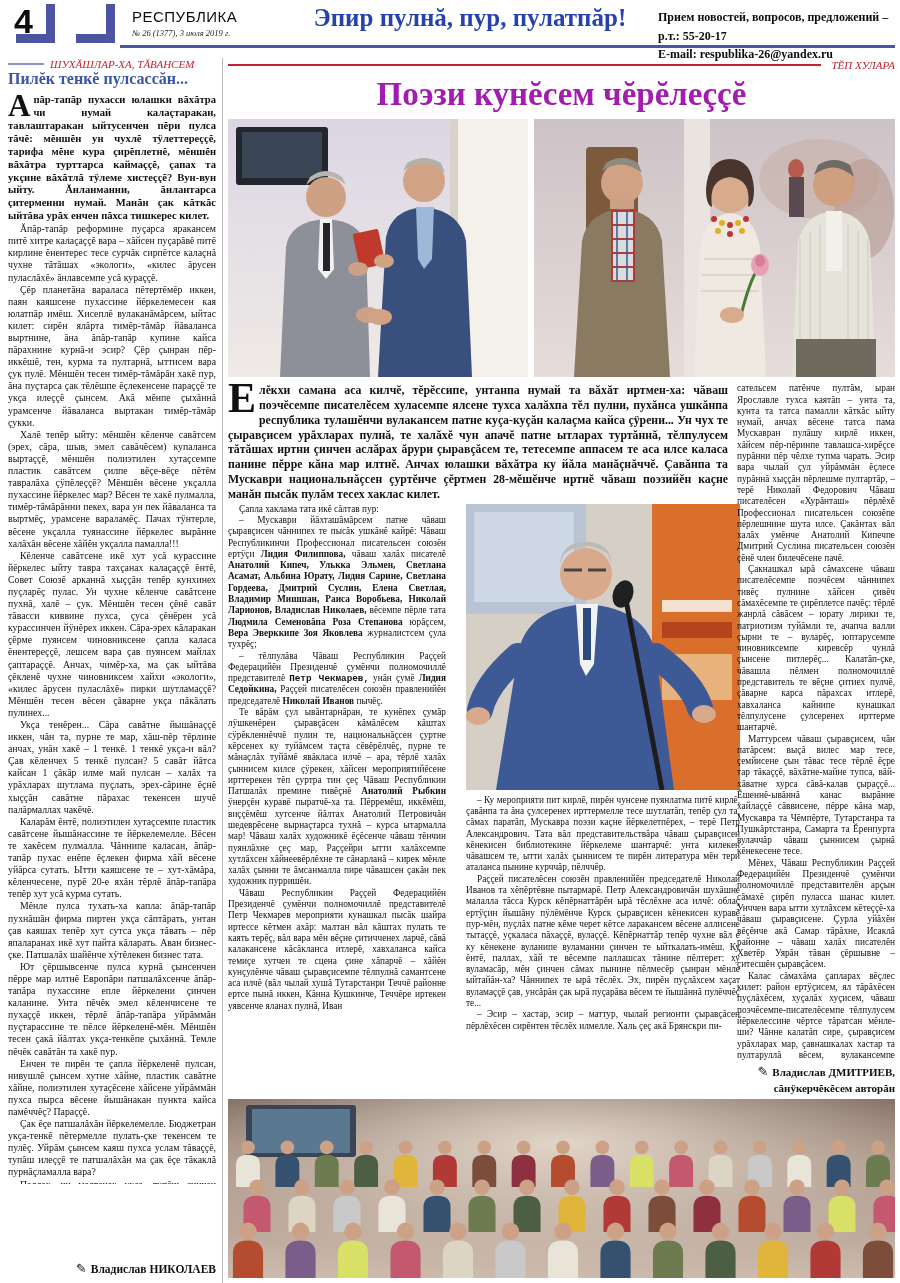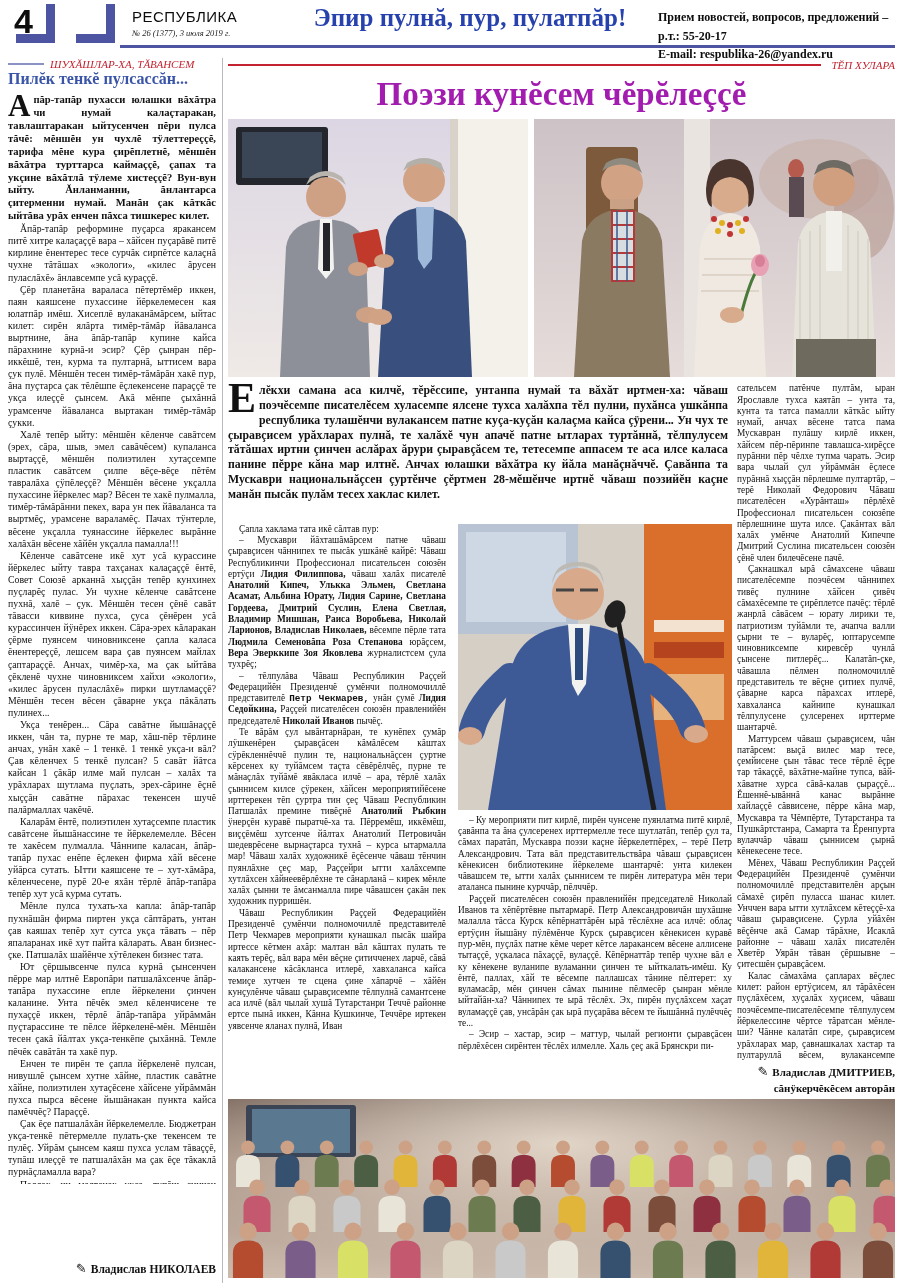--- a/index.html
+++ b/index.html
@@ -38,21 +38,21 @@
   .pen{font-weight:normal;font-size:13px;padding-right:4px;}
   
   .main-headline{margin-top:4px;text-align:center;font-size:33px;font-weight:bold;color:#a21caf;line-height:1.1;}
   .photo-row{margin-top:7px;display:flex;gap:6px;height:258px;}
   .photo{flex:none;overflow:hidden;background:#ccc;}
   .photo svg{display:block;}
   .main-body{margin-top:6px;display:flex;gap:9px;height:712px;overflow:hidden;}
   .main-left{width:500px;flex:none;}
   .lead{font-weight:bold;font-size:11.8px;line-height:14.8px;text-align:justify;}
   .lead .dropcap{font-size:42px;line-height:30px;}
-  .subcols{display:flex;gap:12px;margin-top:22px;}
+  .subcols{display:flex;gap:20px;margin-top:2px;}
   .col-text{font-size:9.3px;line-height:11.3px;text-align:justify;}
   .col-text p{margin:0;text-indent:11px;}
   .col1{width:218px;flex:none;height:520px;overflow:hidden;}
   .col2{width:274px;flex:none;}
   .col2-text{height:238px;overflow:hidden;}
   .col3{width:158px;flex:none;display:flex;flex-direction:column;height:712px;}
   .col3-text{flex:1;overflow:hidden;}
   .col3 .signature-main{flex:none;padding-top:4px;font-size:11px;font-weight:bold;text-align:right;line-height:1.3;}
   .bottom-photo{margin-top:4px;height:179px;overflow:hidden;}
 </style>

